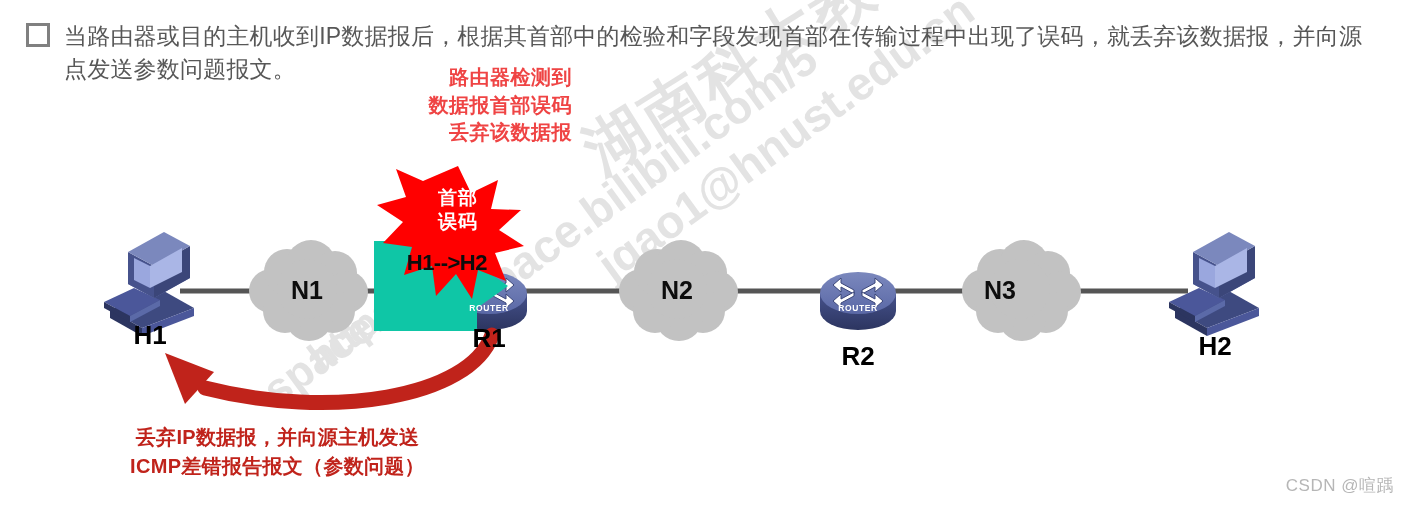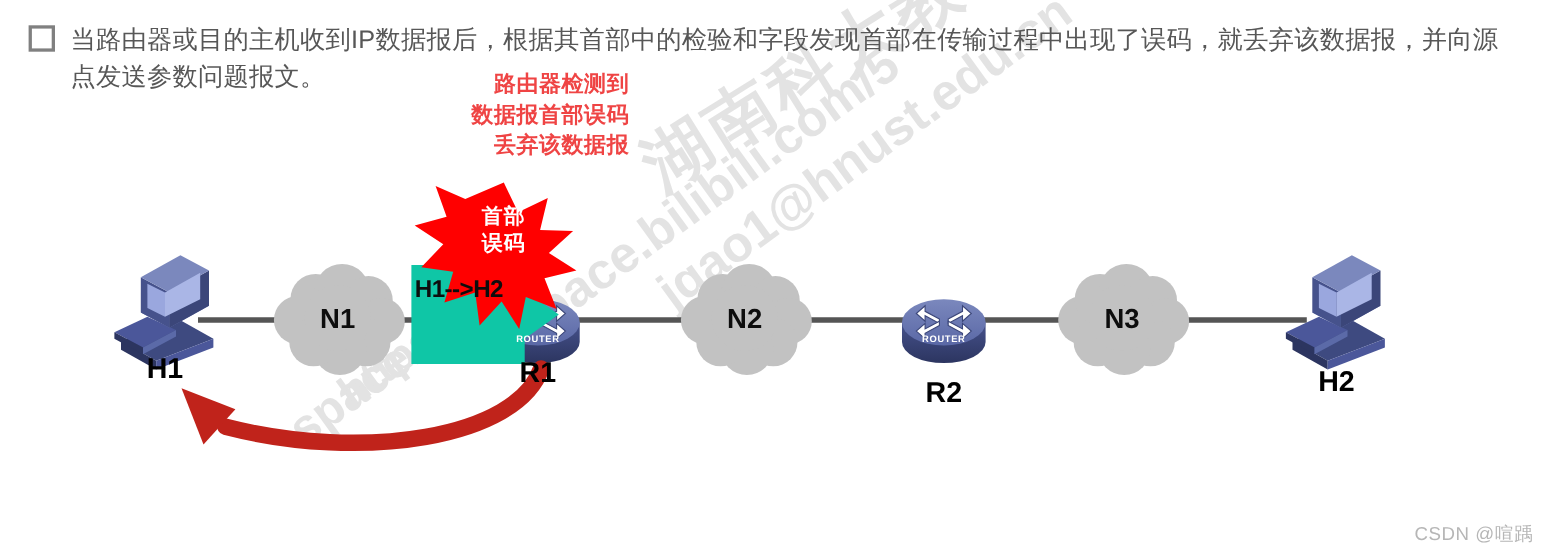--- a/index.html
+++ b/index.html
@@ -133,21 +133,21 @@
     letter-spacing: 1px;
     z-index: 9;
   }
 
   
   .packet-text {
     position: absolute;
     left: 377px;
     top: 250px;
     width: 110px;
-    text-align: left;
+    text-align: right;
     font-size: 22px;
     font-weight: bold;
     color: #0d0d0d;
     letter-spacing: -0.5px;
     z-index: 9;
     white-space: nowrap;
   }
 
   
   .router-word {
@@ -336,28 +336,32 @@
     </g>
   </svg>
 
   <div class="node-label" style="left:118px;  top:320px; width:64px;">H1</div>
   <div class="node-label" style="left:1183px; top:320px; width:64px;margin-top:11px;">H2</div>
   <div class="node-label" style="left:457px;  top:323px; width:64px;">R1</div>
   <div class="node-label" style="left:826px;  top:323px; width:64px;margin-top:18px;">R2</div>
 
   <div class="cloud-label" style="left:275px;  top:276px; width:64px;">N1</div>
   <div class="cloud-label" style="left:645px;  top:276px; width:64px;">N2</div>
-  <div class="cloud-label" style="left:988px;  top:276px; width:64px;">N3</div>
+  <div class="cloud-label" style="left:968px;  top:276px; width:64px;">N3</div>
 
   <div class="router-word" style="left:459px; top:303px; width:60px;">ROUTER</div>
   <div class="router-word" style="left:828px; top:303px; width:60px;">ROUTER</div>
 
   <div class="burst-text">
     <div>首部</div>
     <div>误码</div>
   </div>
 
   <div class="packet-text">H1--&gt;H2</div>
 
+  <div class="note-bottom">
+    <div>丢弃IP数据报，并向源主机发送</div>
+    <div>ICMP差错报告报文（参数问题）</div>
+  </div>
 
   <div class="csdn">CSDN @喧踽</div>
 
 </div>
 
 </body></html>

